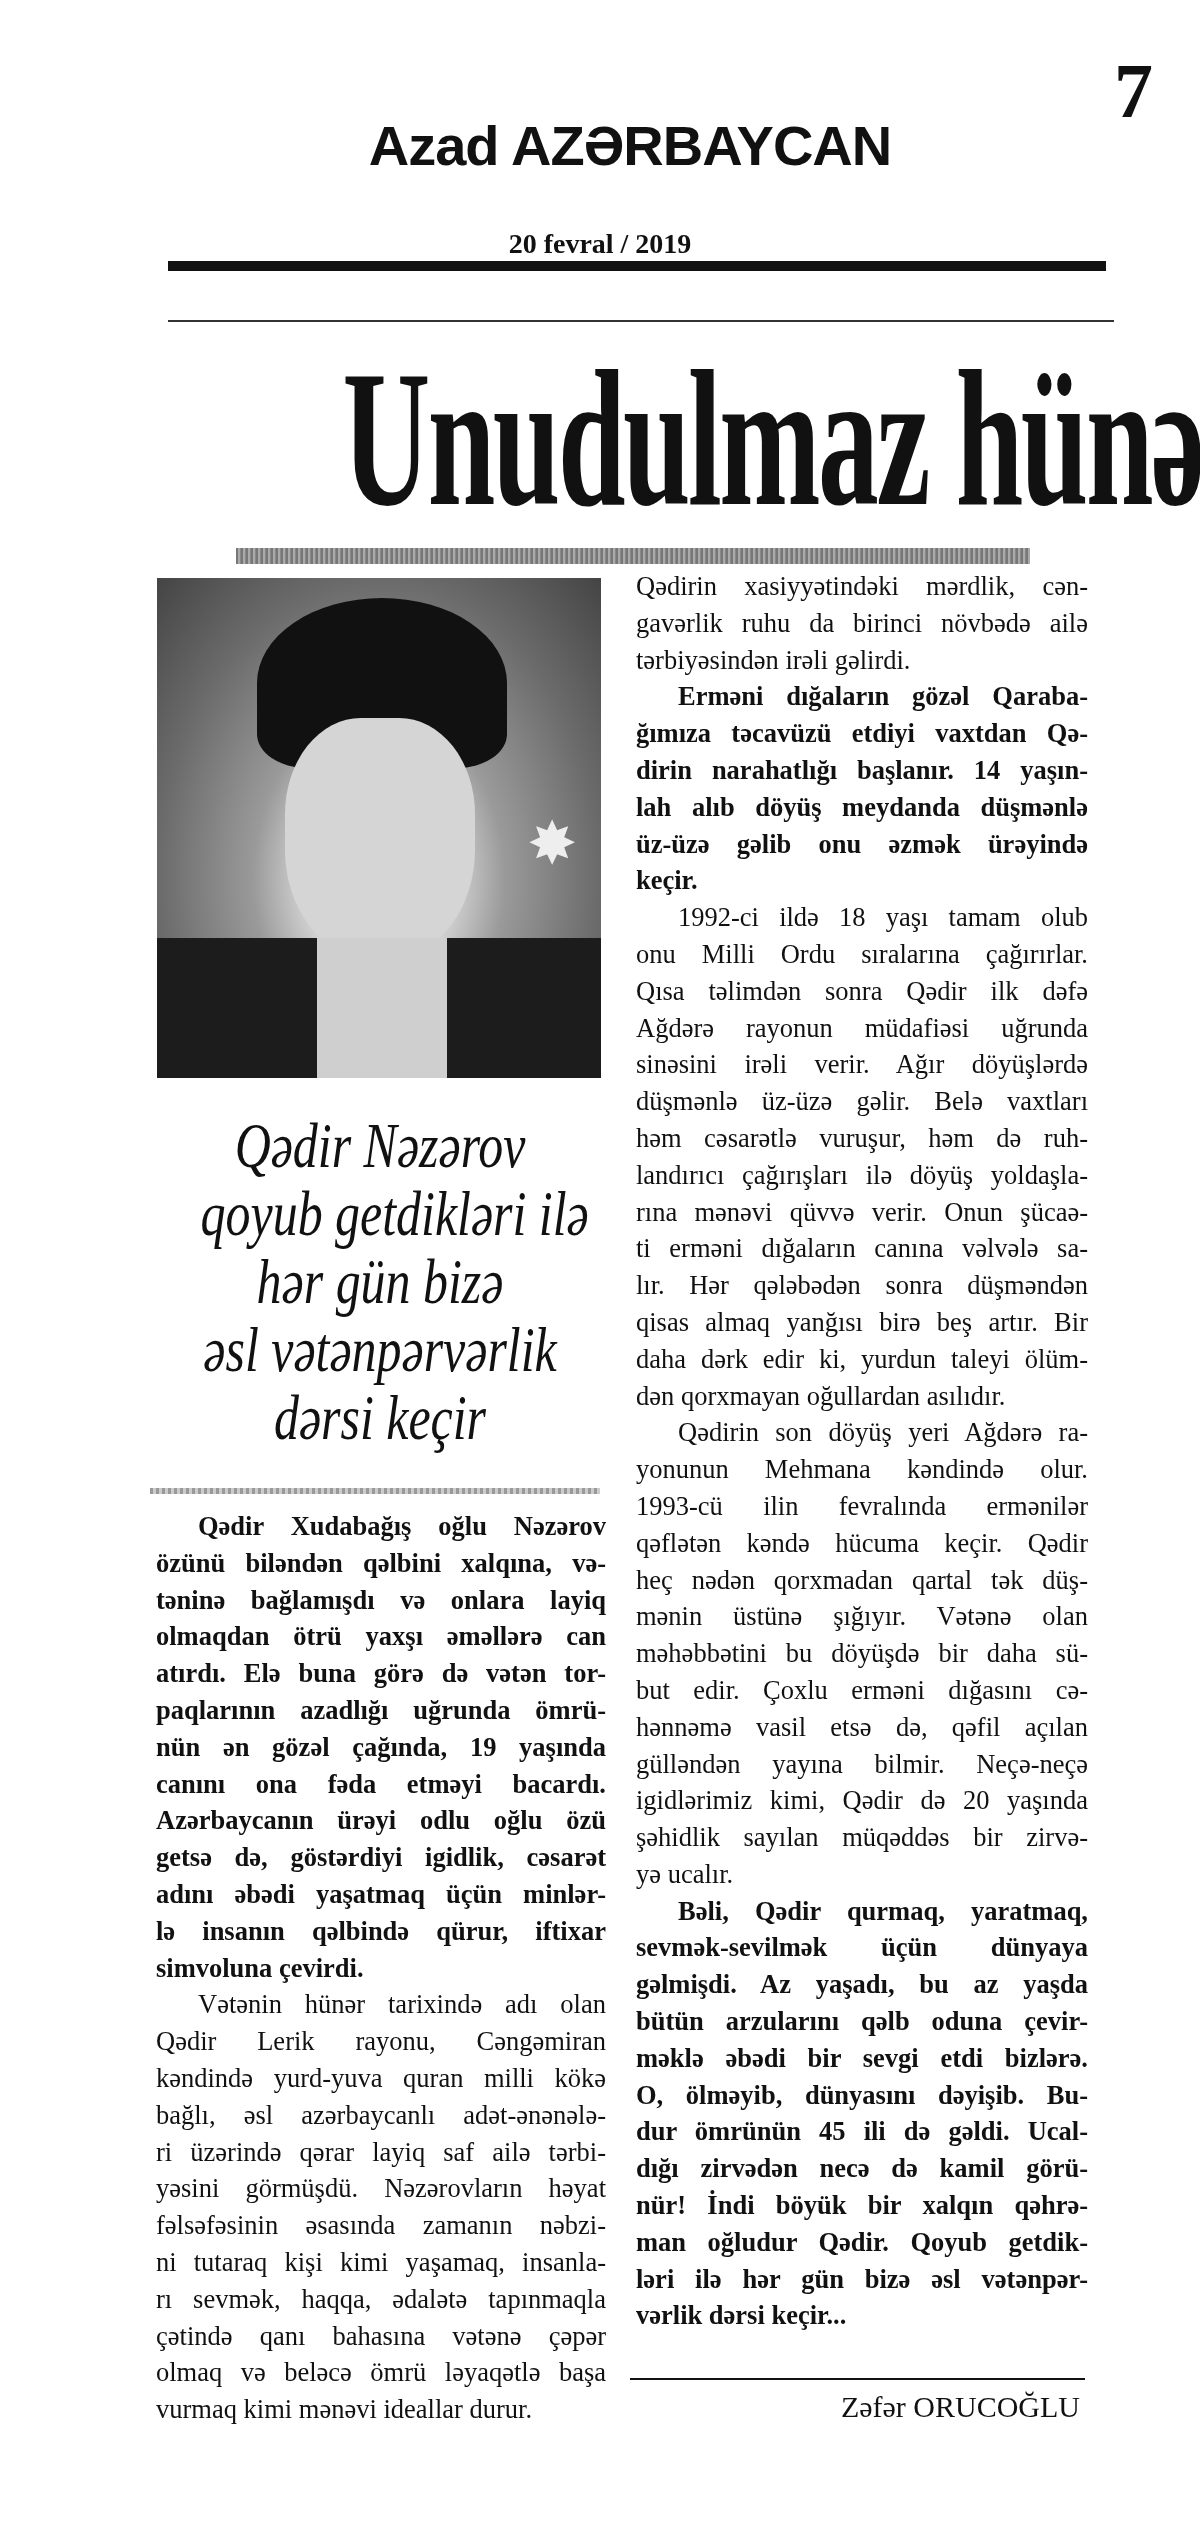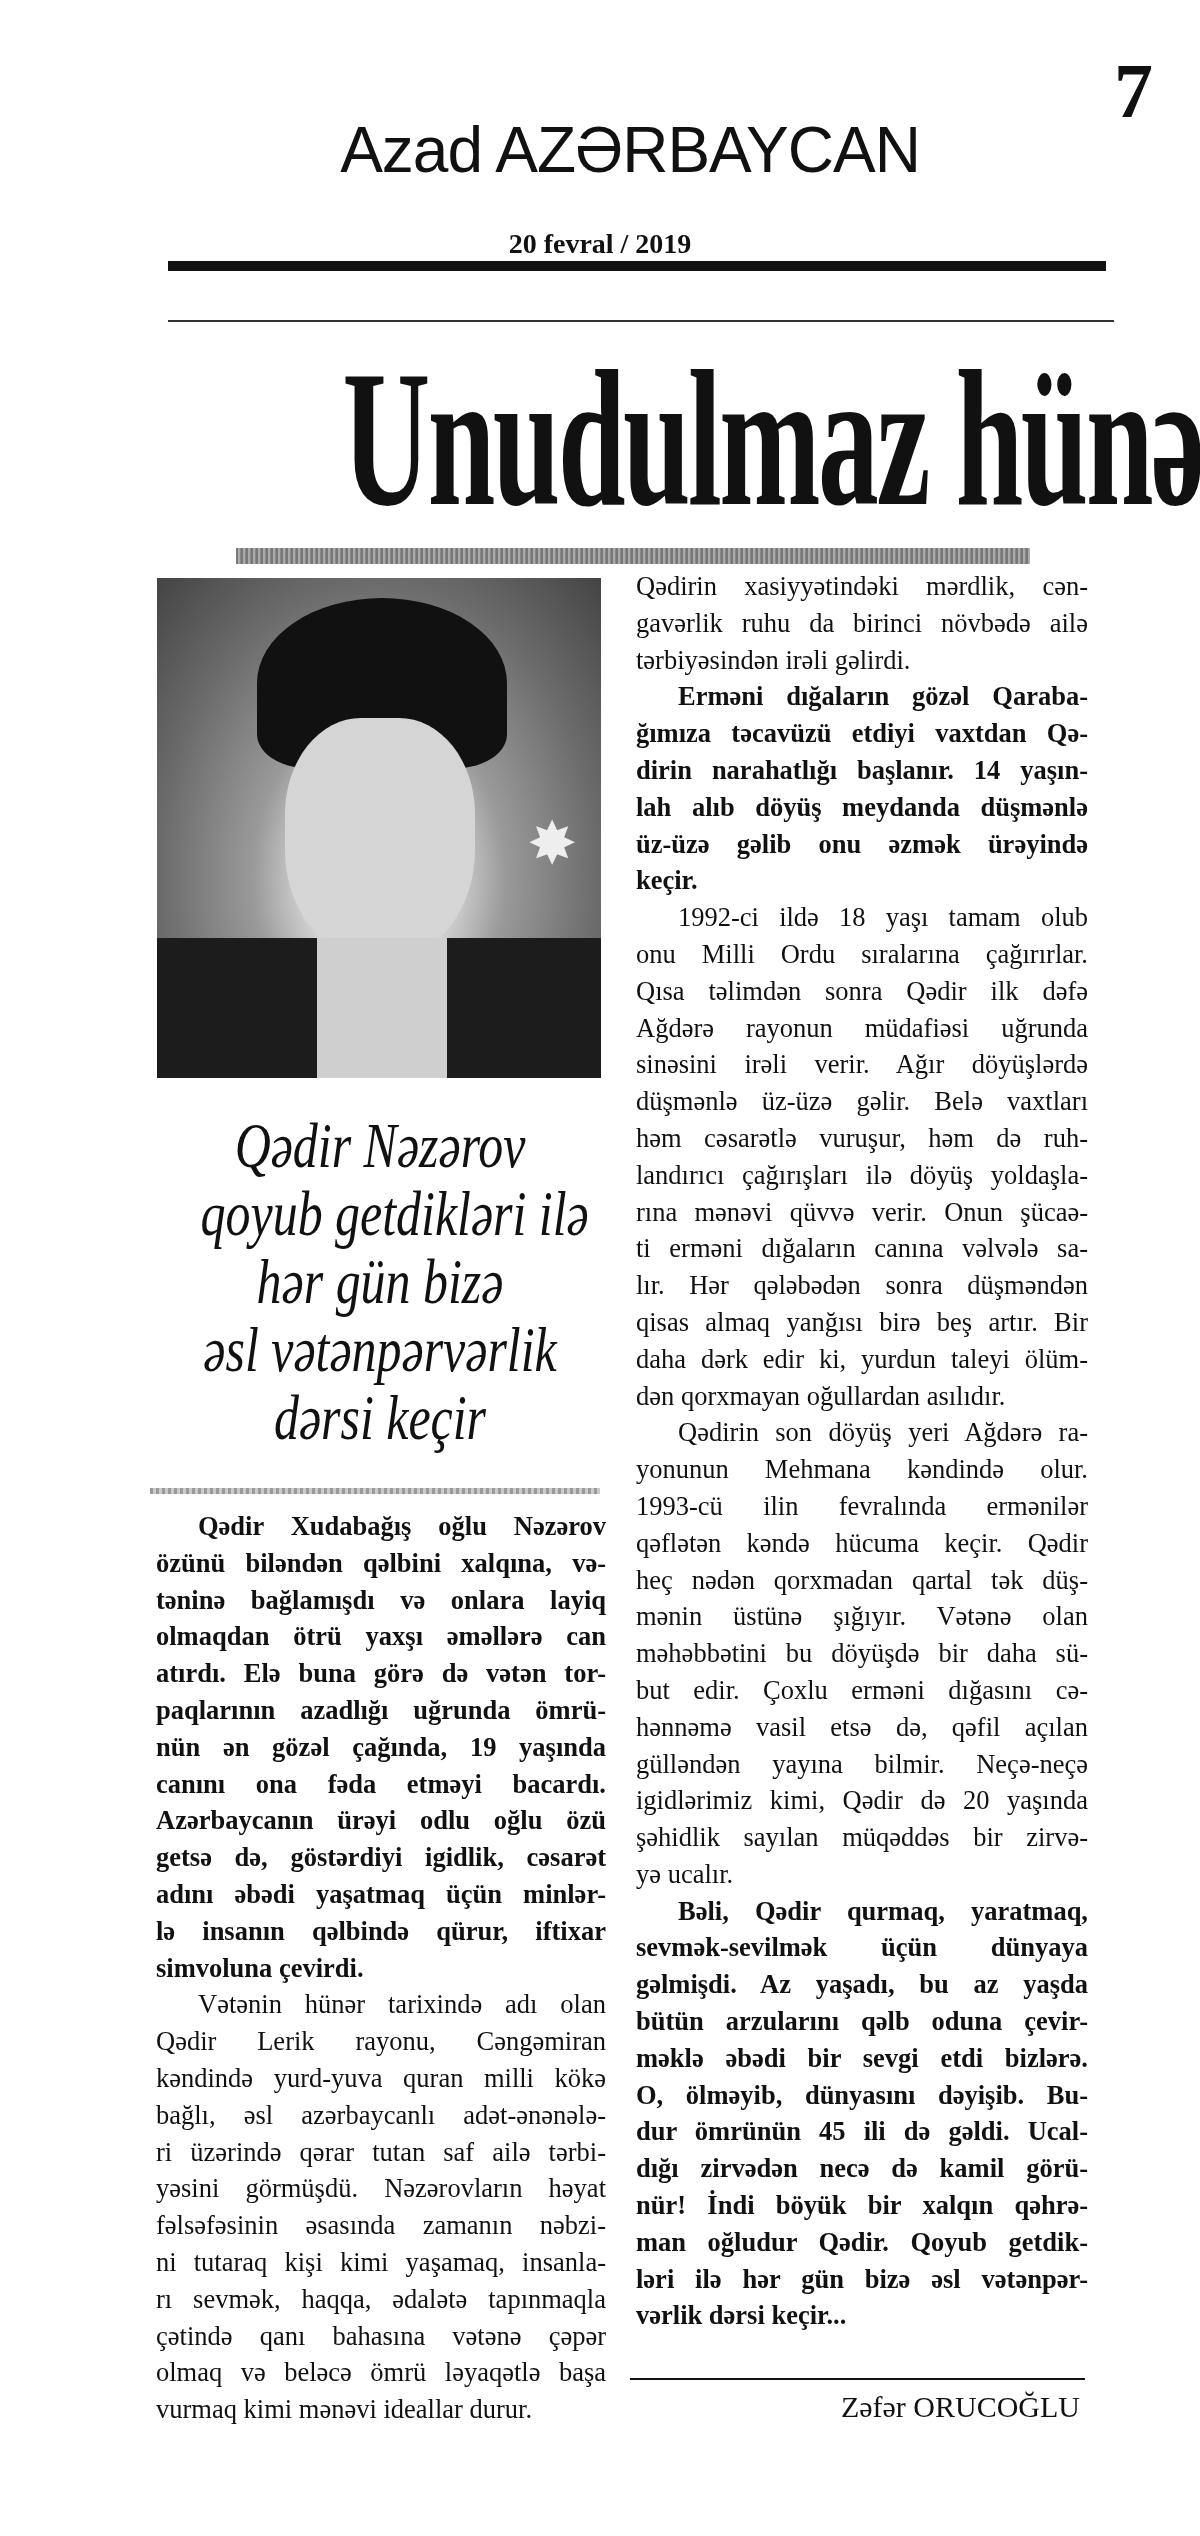--- a/index.html
+++ b/index.html
@@ -1,18 +1,18 @@
 <!DOCTYPE html>
 <html><head>
 <meta charset="utf-8">
 <style>
   html, body { margin: 0; padding: 0; background: #ffffff; }
   body { width: 1200px; height: 2536px; position: relative; overflow: hidden; color: #111; }
   .page-num { position: absolute; left: 1114px; top: 52px; font-family: "Liberation Serif", serif; font-weight: bold; font-size: 78px; line-height: 1; }
-  .masthead { position: absolute; left: 200px; top: 118px; width: 860px; text-align: center; font-family: "Liberation Sans", sans-serif; font-weight: normal; font-size: 64px; letter-spacing: -1px; line-height: 1; transform: scaleX(1.0); }
+  .masthead { position: absolute; left: 200px; top: 118px; width: 860px; text-align: center; font-family: "Liberation Sans", sans-serif; font-weight: bold; font-size: 56px; letter-spacing: -1px; line-height: 1; transform: scaleX(1.0); }
   .date { position: absolute; left: 0; width: 1200px; top: 228px; text-align: center; font-family: "Liberation Serif", serif; font-weight: bold; font-size: 28px; }
   .rule-thick { position: absolute; left: 168px; top: 261px; width: 938px; height: 10px; background: #111; }
   .rule-thin { position: absolute; left: 168px; top: 320px; width: 946px; height: 2px; background: #333; }
   .headline { position: absolute; left: 160px; top: 340px; width: 960px; text-align: center; font-family: "Liberation Serif", serif; font-weight: bold; font-size: 196px; line-height: 1; letter-spacing: -4px; transform: scaleX(0.62); transform-origin: center top; white-space: nowrap; }
   .headline-bar { position: absolute; left: 236px; top: 548px; width: 794px; height: 16px; background: repeating-linear-gradient(90deg, #777 0 2px, #aaa 2px 4px, #888 4px 5px); }
   .photo { position: absolute; left: 157px; top: 578px; width: 444px; height: 500px; background: radial-gradient(ellipse at 50% 60%, #d8d8d8 0 22%, #9a9a9a 40%, #6b6b6b 70%, #444 100%); overflow: hidden; }
   .photo .hair { position: absolute; left: 100px; top: 20px; width: 250px; height: 170px; background: #111; border-radius: 50% 50% 20% 20%; }
   .photo .face { position: absolute; left: 128px; top: 140px; width: 190px; height: 240px; background: #d5d5d5; border-radius: 40% 40% 45% 45%; }
   .photo .jacket { position: absolute; left: 0; top: 360px; width: 444px; height: 140px; background: #1c1c1c; }
   .photo .shirt { position: absolute; left: 160px; top: 360px; width: 130px; height: 140px; background: #cfcfcf; }
@@ -72,21 +72,21 @@
       <span class="ln">getsə də, göstərdiyi igidlik, cəsarət</span>
       <span class="ln">adını əbədi yaşatmaq üçün minlər-</span>
       <span class="ln">lə insanın qəlbində qürur, iftixar</span>
       <span class="ln last">simvoluna çevirdi.</span>
     </div>
     <div>
       <span class="ln indent">Vətənin hünər tarixində adı olan</span>
       <span class="ln">Qədir Lerik rayonu, Cəngəmiran</span>
       <span class="ln">kəndində yurd-yuva quran milli kökə</span>
       <span class="ln">bağlı, əsl azərbaycanlı adət-ənənələ-</span>
-      <span class="ln">ri üzərində qərar tutan saf ailə tərbi-</span>
+      <span class="ln">ri üzərində qərar layiq saf ailə tərbi-</span>
       <span class="ln">yəsini görmüşdü. Nəzərovların həyat</span>
       <span class="ln">fəlsəfəsinin əsasında zamanın nəbzi-</span>
       <span class="ln">ni tutaraq kişi kimi yaşamaq, insanla-</span>
       <span class="ln">rı sevmək, haqqa, ədalətə tapınmaqla</span>
       <span class="ln">çətində qanı bahasına vətənə çəpər</span>
       <span class="ln">olmaq və beləcə ömrü ləyaqətlə başa</span>
       <span class="ln last">vurmaq kimi mənəvi ideallar durur.</span>
     </div>
   </div>
 <div class="col col-right" id="col-right">

